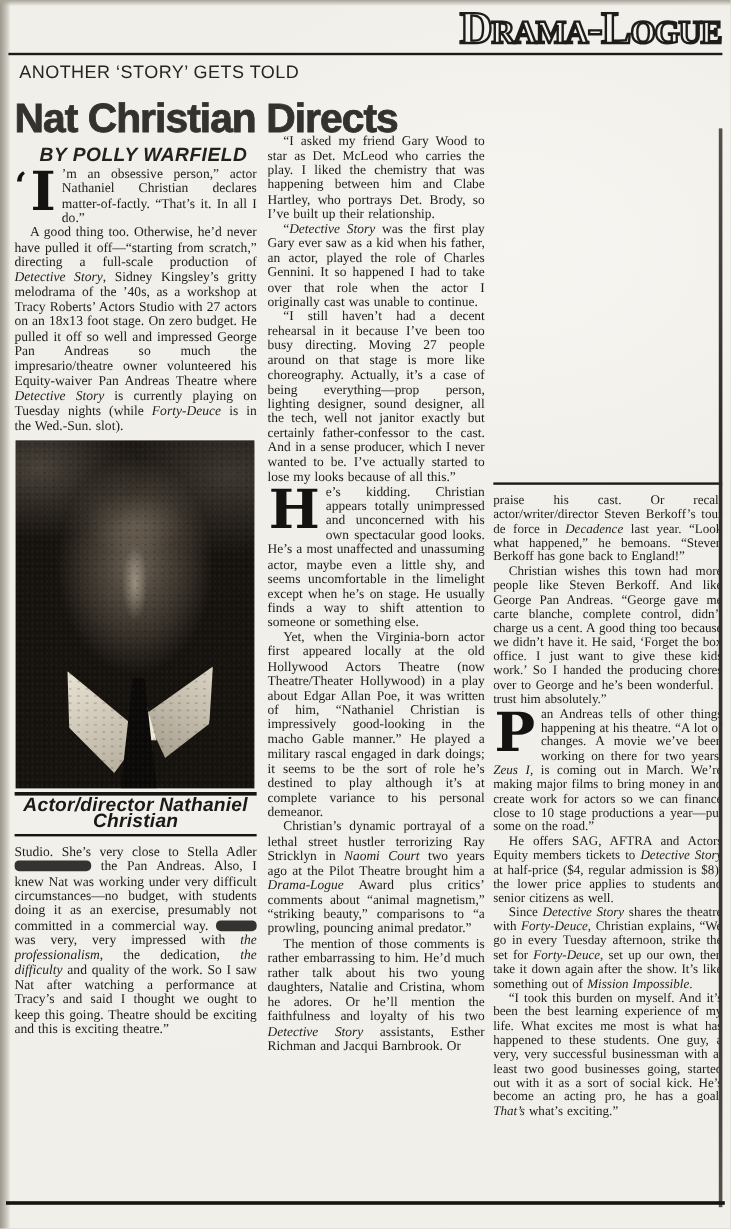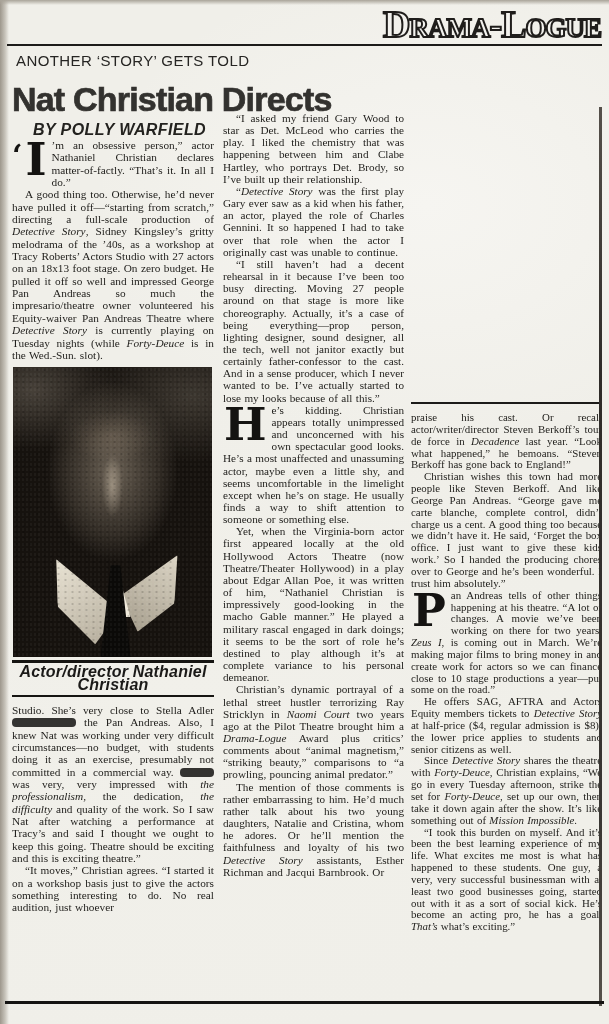--- a/index.html
+++ b/index.html
@@ -103,21 +103,20 @@
         <div class="shirt"></div>
         <div class="tie"></div>
         <div class="ph-grain"></div>
       </div>
       <figcaption class="caption-wrap">
         <div class="caption">Actor/director Nathaniel Christian</div>
       </figcaption>
     </figure>
     <div id="col1-bottom">
         <p class="para">Studio. She’s very close to Stella Adler <span class="smudge sm-a"></span> the Pan Andreas. Also, I knew Nat was working under very difficult circumstances—no budget, with students doing it as an exercise, presumably not committed in a commercial way. <span class="smudge sm-b"></span>was very, very impressed with <i>the professionalism</i>, the dedication, <i>the difficulty</i> and quality of the work. So I saw Nat after watching a performance at Tracy’s and said I thought we ought to keep this going. Theatre should be exciting and this is exciting theatre.”</p>
-        <p class="para ind">“It moves,” Christian agrees. “I started it on a workshop basis just to give the actors something interesting to do. No real audition, just whoever</p>
       </div>
   </div>
 
   <div class="col c2">
     <div id="col2-body">
         <p class="para ind">“I asked my friend Gary Wood to star as Det. McLeod who carries the play. I liked the chemistry that was happening between him and Clabe Hartley, who portrays Det. Brody, so I’ve built up their relationship.</p>
         <p class="para ind">“<i>Detective Story</i> was the first play Gary ever saw as a kid when his father, an actor, played the role of Charles Gennini. It so happened I had to take over that role when the actor I originally cast was unable to continue.</p>
         <p class="para ind">“I still haven’t had a decent rehearsal in it because I’ve been too busy directing. Moving 27 people around on that stage is more like choreography. Actually, it’s a case of being everything—prop person, lighting designer, sound designer, all the tech, well not janitor exactly but certainly father-confessor to the cast. And in a sense producer, which I never wanted to be. I’ve actually started to lose my looks because of all this.”</p>
         <p class="para"><span class="drop">H</span>e’s kidding. Christian appears totally unimpressed and unconcerned with his own spectacular good looks. He’s a most unaffected and unassuming actor, maybe even a little shy, and seems uncomfortable in the limelight except when he’s on stage. He usually finds a way to shift attention to someone or something else.</p>
         <p class="para ind">Yet, when the Virginia-born actor first appeared locally at the old Hollywood Actors Theatre (now Theatre/Theater Hollywood) in a play about Edgar Allan Poe, it was written of him, “Nathaniel Christian is impressively good-looking in the macho Gable manner.” He played a military rascal engaged in dark doings; it seems to be the sort of role he’s destined to play although it’s at complete variance to his personal demeanor.</p>

